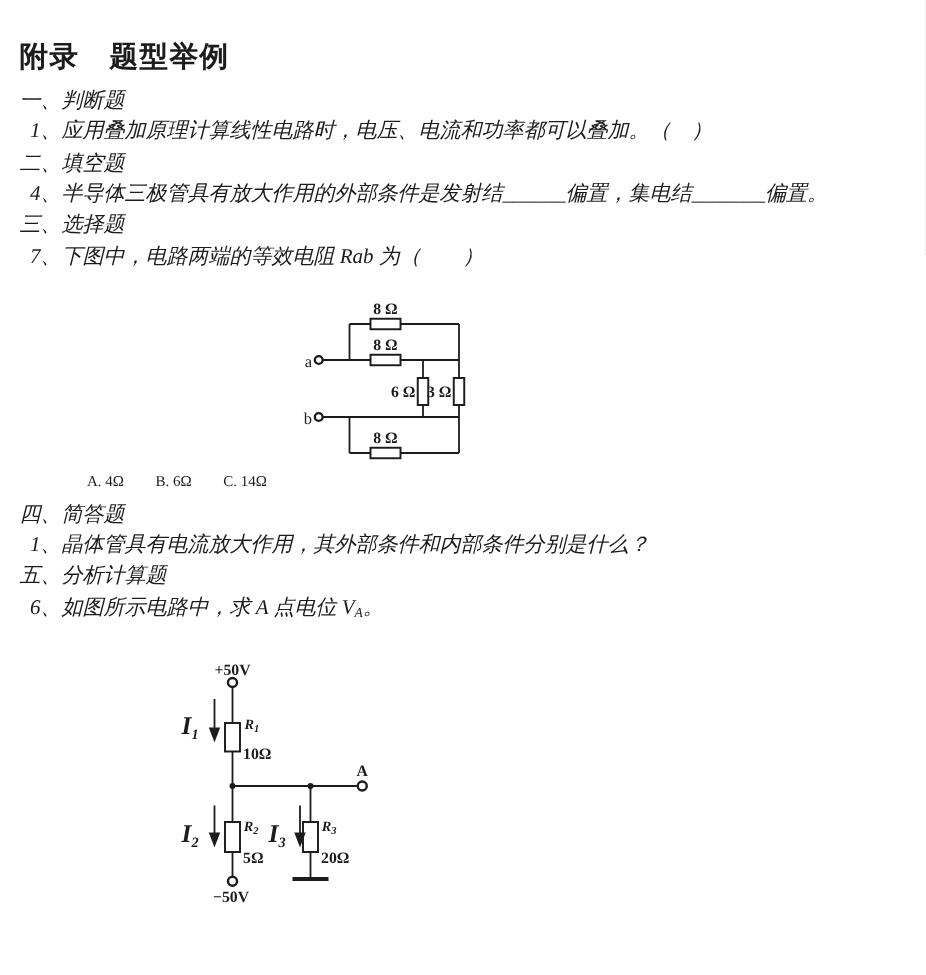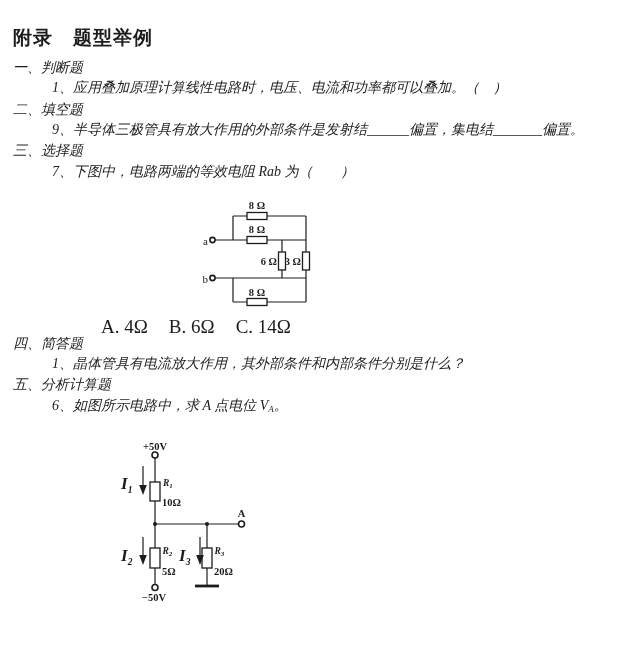--- a/index.html
+++ b/index.html
@@ -7,23 +7,23 @@
     position:relative; width:617px; height:650px; background:#ffffff;
     font-family:"Liberation Serif","DejaVu Serif",serif; color:#1c1c1c;
     overflow:hidden; margin:0 auto;
   }
   .title {
     position:absolute; left:13px; top:25px;
     font-size:19px; font-weight:bold; letter-spacing:1px;
   }
   .ln { position:absolute; font-size:14px; line-height:15px; white-space:pre;font-style:italic; }
   .h  { left:13px; }
-  .q  { left:52px;text-align:right; }
+  .q  { left:20px;text-align:right; }
   .vsub { font-size:9px; vertical-align:-2px; }
-  .opts { position:absolute; left:58px; top:316px; font-size:19px;margin-left:43px; }
+  .opts { position:absolute; left:58px; top:316px; font-size:10px; }
   .opts span { margin-right:21px; }
   .csvg { position:absolute; }
   .wire { stroke:#1c1c1c; stroke-width:1.2; fill:none; }
   .thick { stroke:#1c1c1c; stroke-width:2.8; fill:none; }
   .rbox { fill:#ffffff; stroke:#1c1c1c; stroke-width:1.3; }
   .term { fill:#ffffff; stroke:#1c1c1c; stroke-width:1.6; }
   .dot  { fill:#1c1c1c; stroke:none; }
   .ah   { fill:#1c1c1c; stroke:none; }
   text { fill:#1c1c1c; }
   .cval { font:600 10.5px "Liberation Serif","DejaVu Serif",serif; }
@@ -37,21 +37,21 @@
 <body>
 
 <div class="page">
 
   <div class="title">附录　题型举例</div>
 
   <div class="ln h" style="top:60px">一、判断题</div>
   <div class="ln q" style="top:80px">1、应用叠加原理计算线性电路时，电压、电流和功率都可以叠加。（　）</div>
 
   <div class="ln h" style="top:102px">二、填空题</div>
-  <div class="ln q" style="top:122px">9、半导体三极管具有放大作用的外部条件是发射结______偏置，集电结_______偏置。</div>
+  <div class="ln q" style="top:122px">4、半导体三极管具有放大作用的外部条件是发射结______偏置，集电结_______偏置。</div>
 
   <div class="ln h" style="top:143px">三、选择题</div>
   <div class="ln q" style="top:164px">7、下图中，电路两端的等效电阻 Rab 为（　　）</div>
 
   <svg class="csvg" style="left:195px; top:196px" width="125" height="120" viewBox="195 196 125 120">
     <path class="wire" d="M233 216 H306"></path>
     <path class="wire" d="M233 216 V240"></path>
     <path class="wire" d="M215 240 H306"></path>
     <path class="wire" d="M306 216 V302"></path>
     <path class="wire" d="M282 240 V278"></path>

